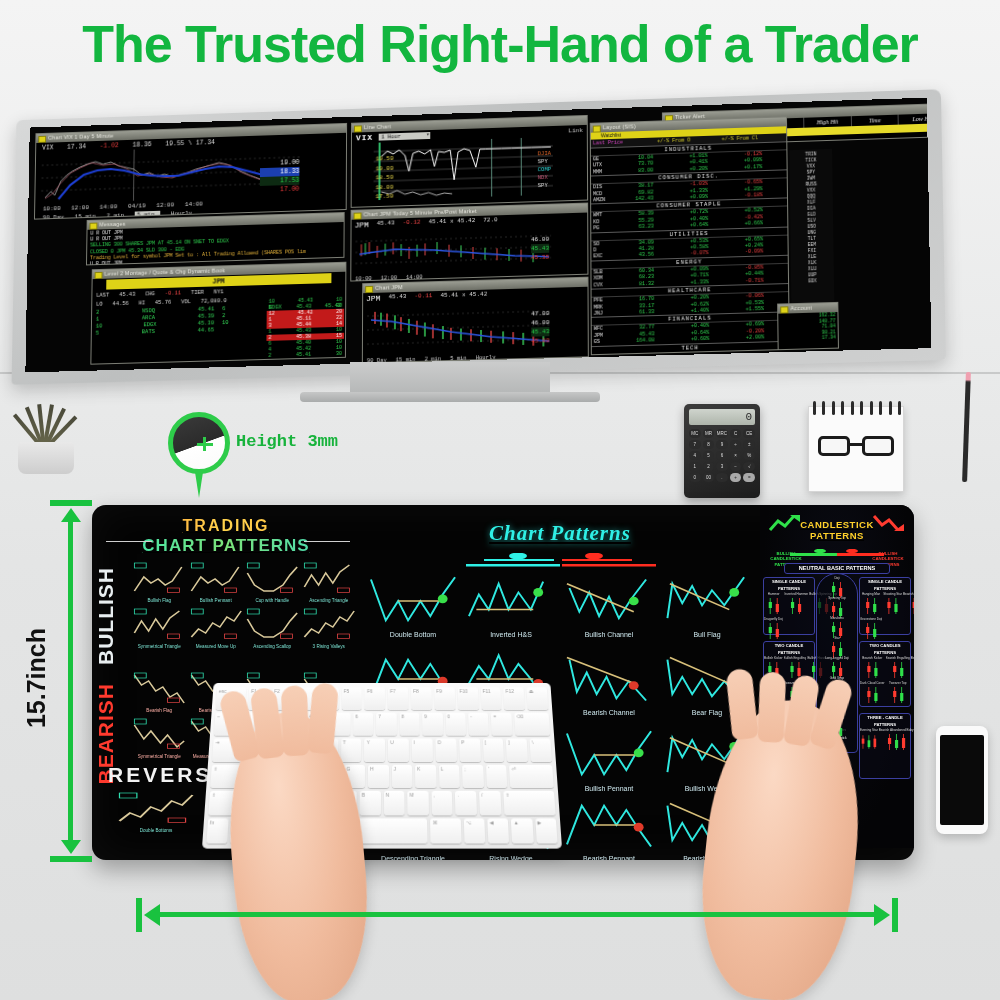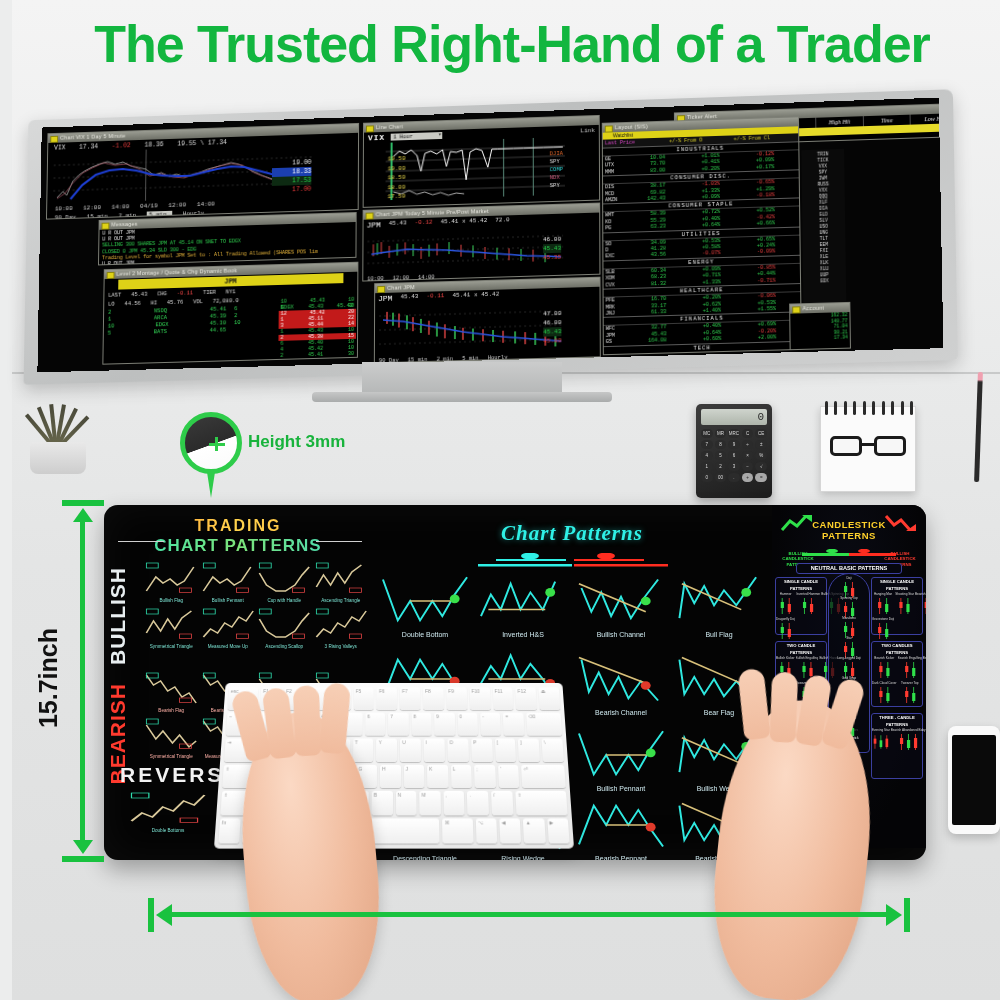--- a/index.html
+++ b/index.html
@@ -4,21 +4,21 @@
 <style>
   * { margin:0; padding:0; box-sizing:border-box; }
   body {
     width:1000px; height:1000px; overflow:hidden;
     font-family:"Liberation Sans", sans-serif;
     background:#eceded;
     position:relative;
   }
   
   #scene { position:absolute; inset:0;
-    background:linear-gradient(170deg,#f2f2f2 0%,#e7e8e8 45%,#e3e4e4 100%);margin-left:12px; }
+    background:linear-gradient(170deg,#f2f2f2 0%,#e7e8e8 45%,#e3e4e4 100%); }
   .wall { position:absolute; left:0; top:0; width:1000px; height:380px;
     background:linear-gradient(180deg,#f4f4f4,#e9eaea); }
   .deskline { position:absolute; left:0; top:372px; width:1000px; height:2px;
     background:rgba(160,162,162,.45); }
   .desk { position:absolute; left:0; top:374px; width:1000px; height:626px;
     background:linear-gradient(180deg,#e9eaea 0%,#e4e5e5 30%,#dedfdf 100%); }
 
   
   #headline {
     position:absolute; left:0; top:14px; width:1000px; text-align:center;
@@ -167,21 +167,21 @@
     font-family:"Liberation Mono", monospace; text-align:center;
     background:#0a0a0a; padding-top:2px; }
 
   
   #mat {
     position:absolute; left:92px; top:505px; width:822px; height:355px;
     background:#040404; border-radius:14px;
     box-shadow:0 10px 22px rgba(0,0,0,.30), inset 0 0 40px rgba(30,30,30,.35);
     overflow:hidden;
   }
-  .mat-pane { position:absolute; top:0; bottom:12px; }
+  .mat-pane { position:absolute; top:0; bottom:12px;text-decoration:underline; }
   #pane-left  { left:0;   width:268px; }
   #pane-mid   { left:268px; width:400px; }
   #pane-right { left:668px; width:154px;
     background:radial-gradient(ellipse at 50% 30%, #0a0b14 0%, #040406 70%); }
 
   
   .tcp-title1 { text-align:center; margin-top:12px; font-size:16px;
     font-weight:bold; letter-spacing:2px;
     background:linear-gradient(90deg,#ff8a2b,#ffd34d,#ffb03a);
     -webkit-background-clip:text; background-clip:text; color:transparent; }
@@ -301,21 +301,21 @@
     background:#fafafa; border-radius:8px; box-shadow:0 4px 10px rgba(0,0,0,.2);
     padding:9px 4px; }
   .phone-scr { width:100%; height:100%; background:#0a0a0a; border-radius:2px; }
   #plant { position:absolute; left:2px; top:358px; width:86px; height:110px; }
   .leaf { position:absolute; left:40px; top:46px; width:4px; height:46px;
     background:linear-gradient(180deg,#4a4a3a,#6b6a4e); transform-origin:bottom center;}
   .pot { position:absolute; left:16px; top:84px; width:56px; height:32px;
     background:linear-gradient(180deg,#e9e9e9,#cdcdcd); border-radius:4px 4px 8px 8px;}
 
   
-  #height-callout { position:absolute; left:168px; top:412px; width:200px; height:80px; }
+  #height-callout { position:absolute; left:168px; top:412px; width:200px; height:80px;font-family:Liberation Mono, monospace; }
   .mag-circle { position:absolute; left:0; top:0; width:62px; height:62px;
     border:5px solid #2ecc4a; border-radius:50%; overflow:hidden;
     background:linear-gradient(160deg,#3a3a3a 0%,#2b2b2b 52%, #fff 53%, #fafafa 100%);}
   .mag-tick { position:absolute; left:24px; top:26px; width:16px; height:3px;
     background:#2ecc4a; }
   .mag-tick2 { position:absolute; left:30px; top:20px; width:3px; height:14px;
     background:#2ecc4a; }
   .mag-stem { position:absolute; left:27px; top:60px; width:8px; height:26px;
     background:#2ecc4a; clip-path:polygon(0 0,100% 0,50% 100%); }
   #height-label { position:absolute; left:68px; top:20px; font-size:17px;

